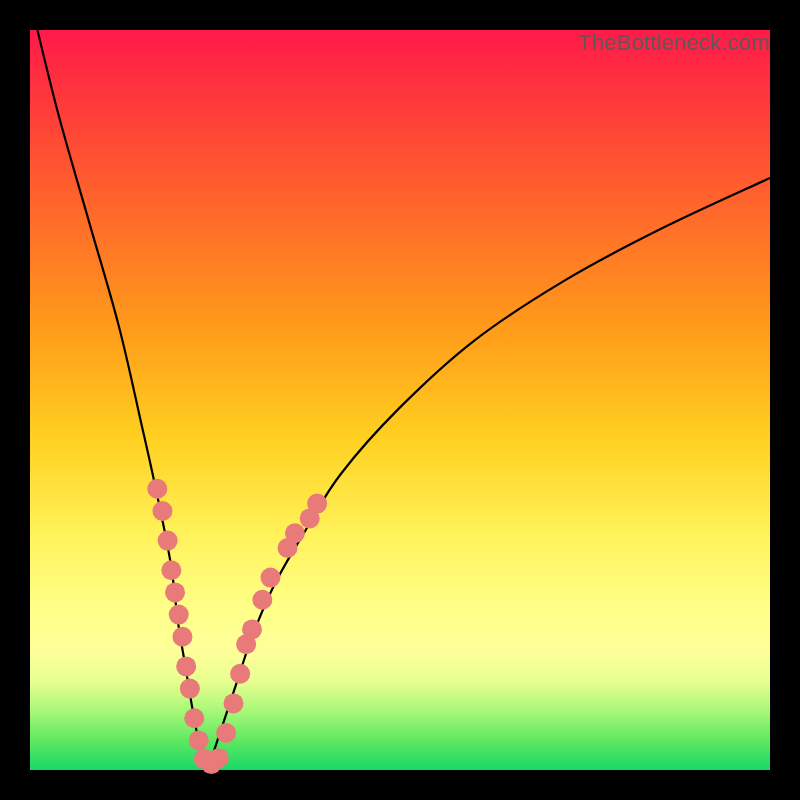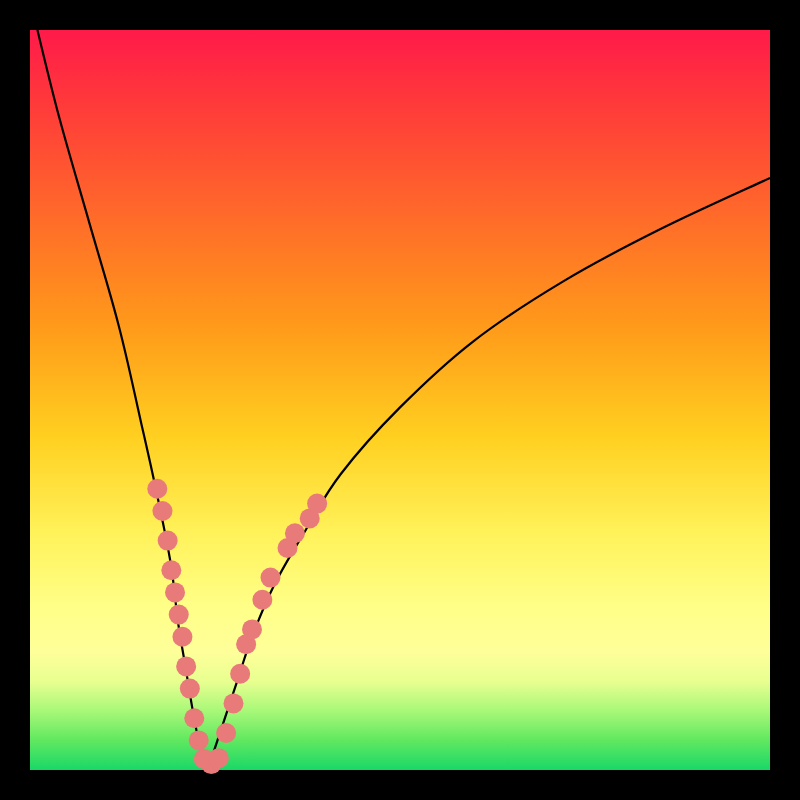--- a/index.html
+++ b/index.html
@@ -81,13 +81,14 @@
         <circle cx="252.00" cy="629.40" r="10" fill="#e97a7a" stroke="#c75858" stroke-width="0"></circle>
         <circle cx="262.36" cy="599.80" r="10" fill="#e97a7a" stroke="#c75858" stroke-width="0"></circle>
         <circle cx="270.50" cy="577.60" r="10" fill="#e97a7a" stroke="#c75858" stroke-width="0"></circle>
         <circle cx="287.52" cy="548.00" r="10" fill="#e97a7a" stroke="#c75858" stroke-width="0"></circle>
         <circle cx="294.92" cy="533.20" r="10" fill="#e97a7a" stroke="#c75858" stroke-width="0"></circle>
         <circle cx="309.72" cy="518.40" r="10" fill="#e97a7a" stroke="#c75858" stroke-width="0"></circle>
         <circle cx="317.12" cy="503.60" r="10" fill="#e97a7a" stroke="#c75858" stroke-width="0"></circle>
       </g>
   </svg>
 
+  <div class="watermark" id="wm" style="right: 30px; top: 30px;">TheBottleneck.com</div>
 </div>
 
 </body></html>

